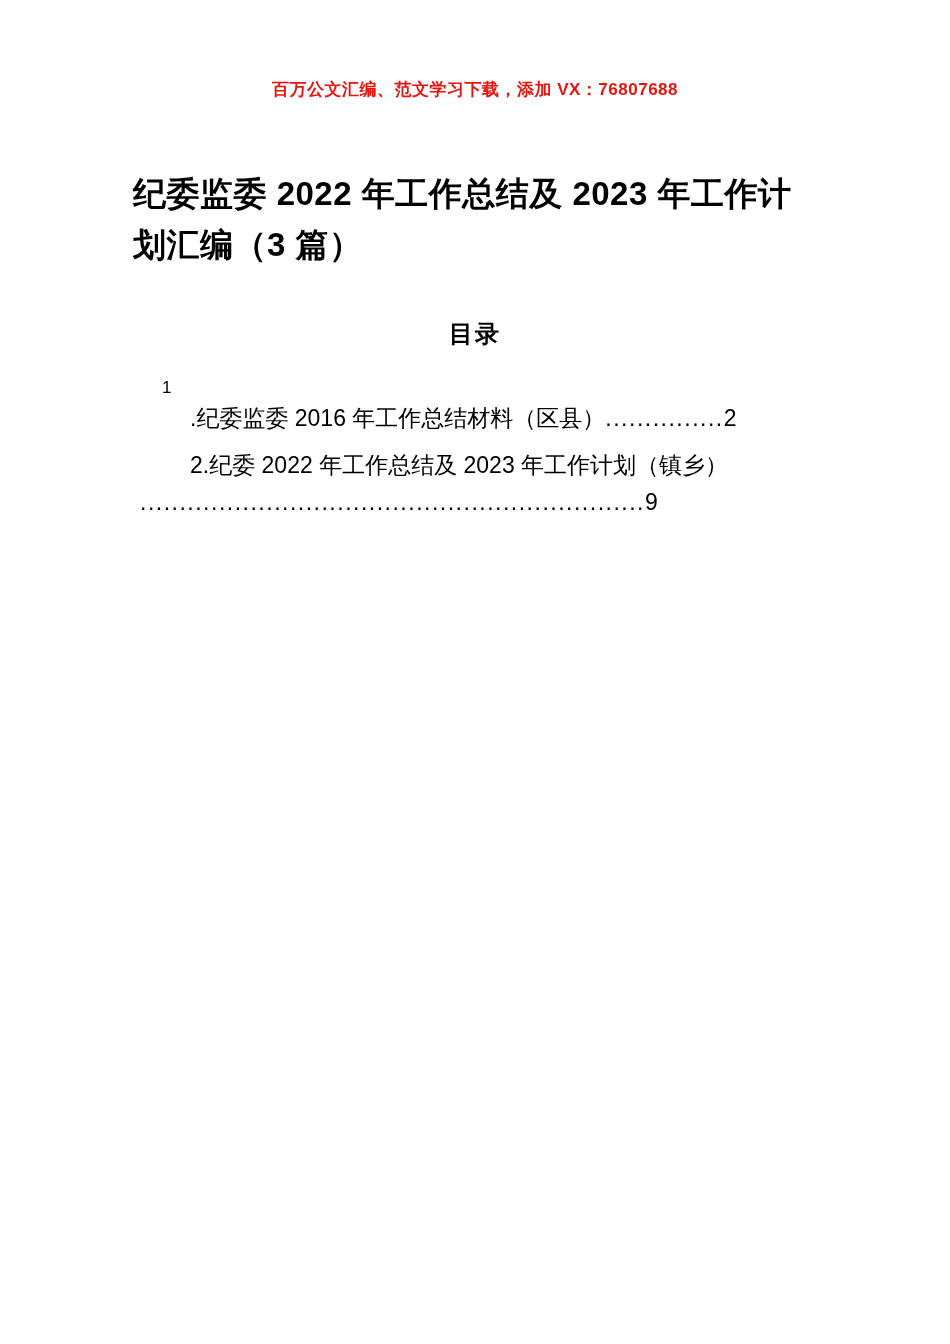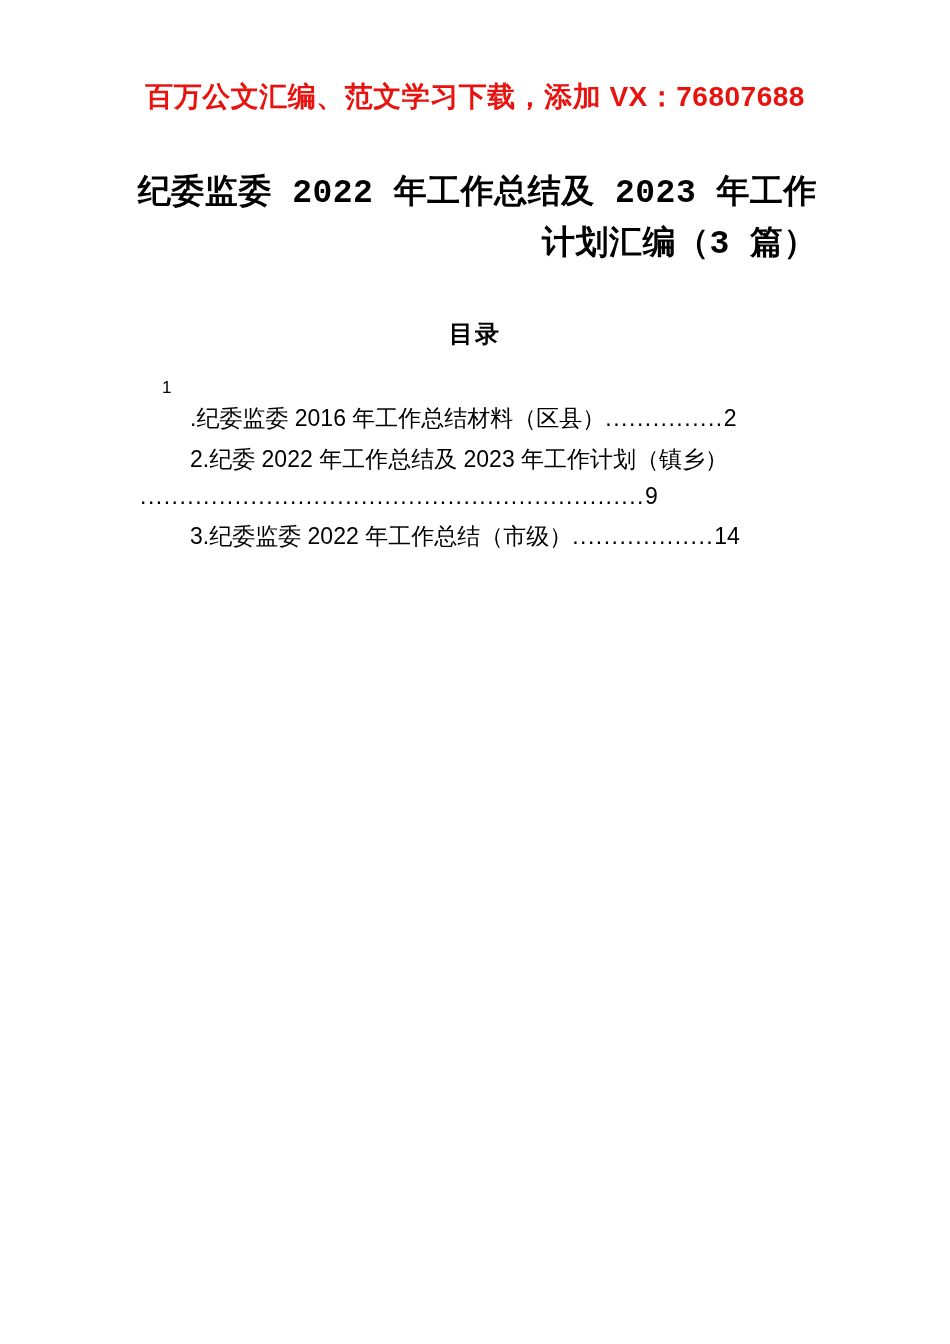--- a/index.html
+++ b/index.html
@@ -22,36 +22,36 @@
     padding: 0;
     position: relative;
   }
   .ad-banner {
     position: absolute;
     top: 78px;
     left: 0;
     width: 950px;
     text-align: center;
     color: #e8130f;
-    font-size: 28px;
+    font-size: 17px;
     font-weight: bold;
     letter-spacing: 0.5px;
     font-family: "Liberation Sans", sans-serif;
   }
   .doc-title {
     position: absolute;
     top: 168px;
     left: 133px;
     width: 684px;
-    text-align: right;
+    text-align: left;
     font-size: 33px;
     font-weight: bold;
     line-height: 1.55;
     letter-spacing: 0.5px;
-    font-family: Liberation Mono, monospace;
+    font-family: Liberation Sans, sans-serif;
   }
   .toc-heading {
     position: absolute;
     top: 318px;
     left: 0;
     width: 950px;
     text-align: center;
     font-size: 24px;
     font-weight: bold;
     letter-spacing: 2px;
@@ -87,21 +87,21 @@
     line-height: 1.5;
   }
   .toc-entry-1 .rest {
     display: block;
     padding-left: 50px;
     line-height: 1.5;
   }
   .toc-entry-2 {
     display: block;
     padding-left: 50px;
-    margin-top: 6px;
+    margin-top: 12px;
   }
   .toc-entry-2 .leaders-line {
     display: block;
     padding-left: 0;
     margin-left: -50px;
     letter-spacing: 0px;
   }
   .toc-entry-3 {
     display: block;
     padding-left: 50px;
@@ -134,19 +134,16 @@
       </span>
     </a>
 
     <a class="toc-entry toc-entry-2" href="#">
       <span class="seg">2</span><span class="seg">.</span><span class="seg">纪委 2022 年工作总结及 2023 年工作计划（镇乡）</span>
       <span class="leaders-line">
         <span class="seg dots">................................................................</span><span class="seg pg">9</span>
       </span>
     </a>
 
-    <a class="toc-entry toc-entry-3" href="#">
-      <span class="seg">3</span><span class="seg">.</span><span class="seg">纪委监委 2022 年工作总结（市级）</span><span class="seg dots">..................</span><span class="seg pg">14</span>
-    </a>
 
   </div>
 
 </div>
 
 </body></html>

